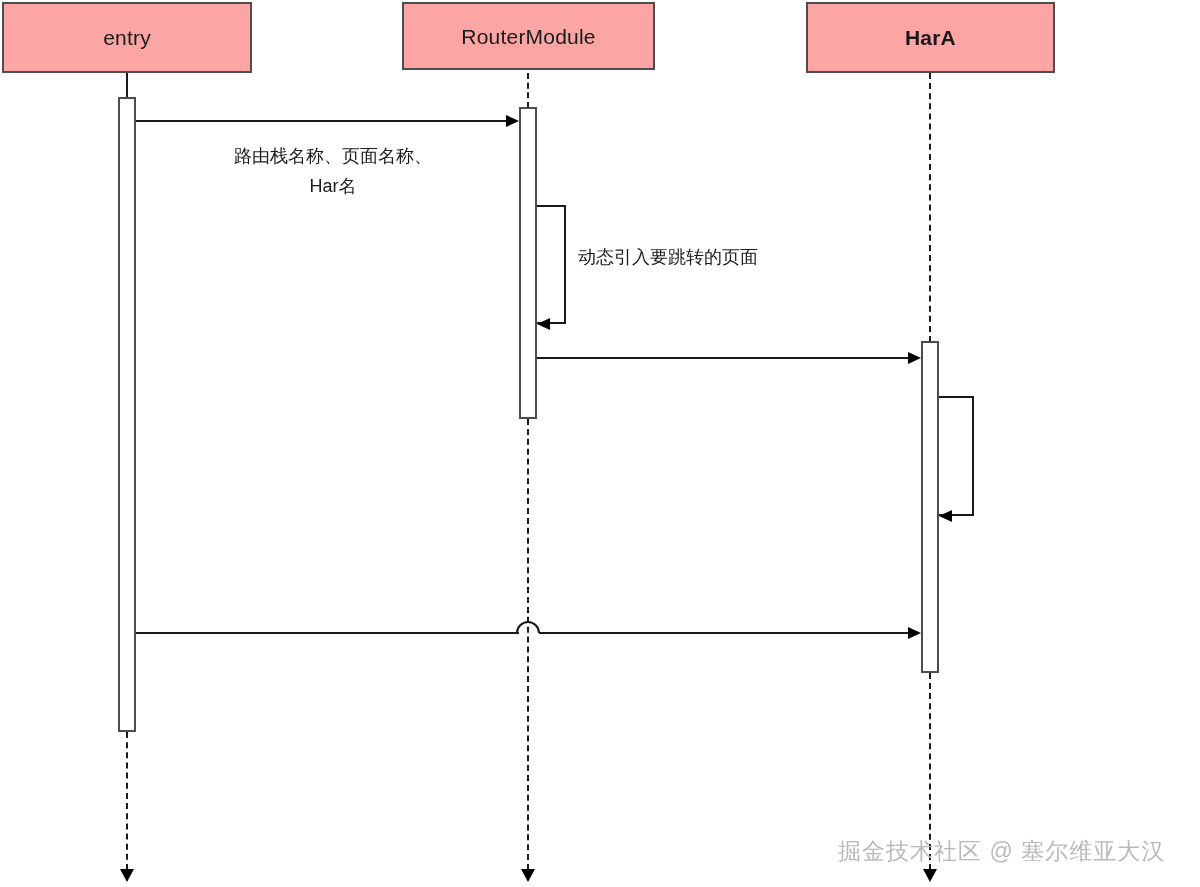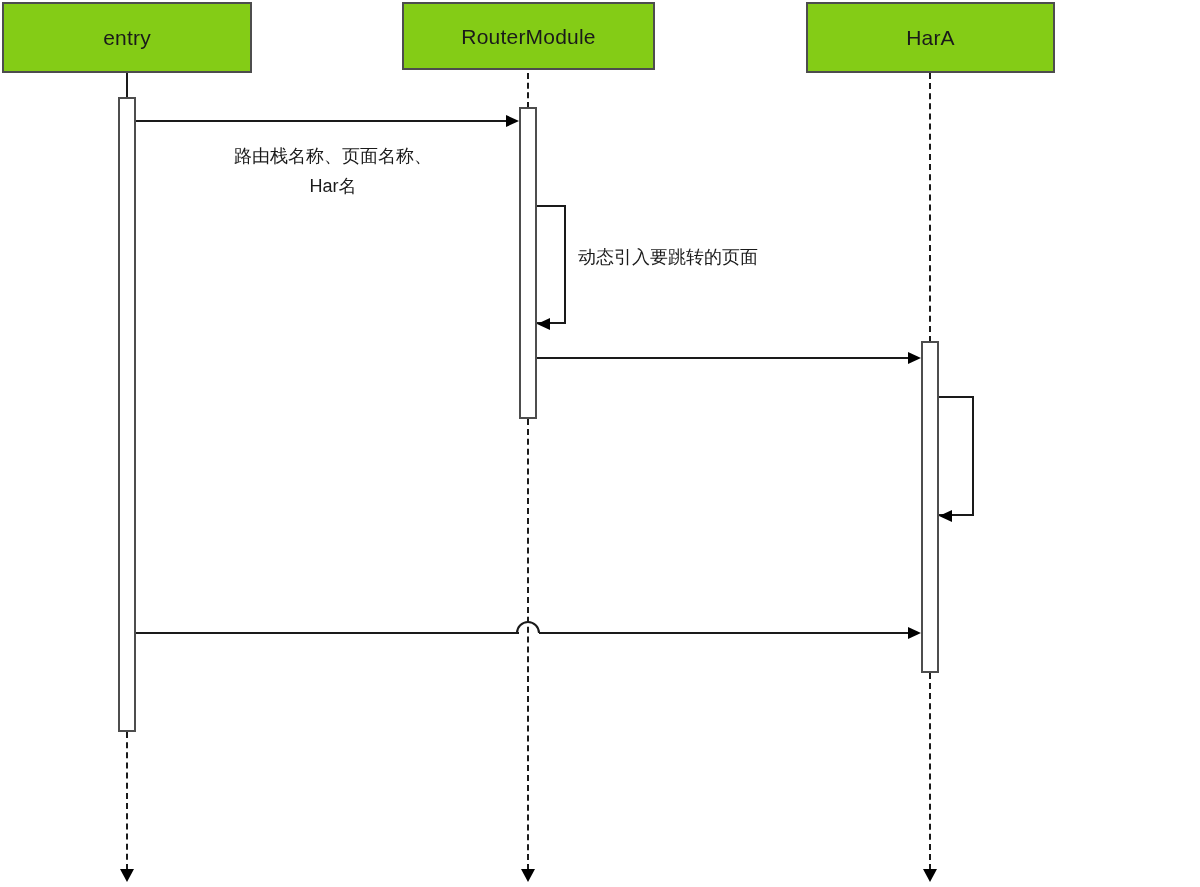--- a/index.html
+++ b/index.html
@@ -16,21 +16,21 @@
     width: 1200px;
     height: 887px;
     background: #ffffff;
     overflow: hidden;
   }
   
   .participant-box {
     position: absolute;
     box-sizing: border-box;
     border: 2px solid #4d4d4d;
-    background: #84cc16;
+    background: #fca5a5;
     display: flex;
     align-items: center;
     justify-content: center;
   }
   .participant-label {
     font-size: 21px;
     color: #1a1a1a;
     letter-spacing: 0.2px;
     line-height: 1;
     white-space: nowrap;
@@ -125,21 +125,21 @@
 <div id="canvas">
 
   <div class="participant-box" style="left:2px; top:2px; width:250px; height:71px;">
     <span class="participant-label">entry</span>
   </div>
 
   <div class="participant-box" style="left:402px; top:2px; width:253px; height:68px;">
     <span class="participant-label">RouterModule</span>
   </div>
 
-  <div class="participant-box" style="left:806px; top:2px; width:249px; height:71px;">
+  <div class="participant-box" style="left:806px; top:2px; width:249px; height:71px;font-weight:bold;">
     <span class="participant-label">HarA</span>
   </div>
 
   <div class="lifeline-solid" style="left:126px; top:73px; height:25px;"></div>
   <div class="lifeline" style="left:126px; top:732px; height:138px;"></div>
   <div class="lifeline-endcap" style="left:120px; top:869px;"></div>
 
   <div class="lifeline" style="left:527px; top:73px; height:35px;"></div>
   <div class="lifeline" style="left:527px; top:419px; height:451px;"></div>
   <div class="lifeline-endcap" style="left:521px; top:869px;"></div>
@@ -167,14 +167,15 @@
   <div class="self-loop" style="left:939px; top:396px; width:35px; height:120px;"></div>
   <div class="arrow-head-left" style="left:939px; top:510px;"></div>
 
   <div class="msg-line" style="left:136px; top:632px; width:383px;"></div>
   <svg class="line-jump" width="24" height="16" style="left:516px; top:618px;" viewBox="0 0 24 16">
     <path d="M 1 15 A 11 11 0 0 1 23 15" fill="none" stroke="#1a1a1a" stroke-width="2"></path>
   </svg>
   <div class="msg-line" style="left:539px; top:632px; width:369px;"></div>
   <div class="arrow-head-right" style="left:908px; top:627px;"></div>
 
+  <div class="watermark" style="left:838px; top:836px;">掘金技术社区 @ 塞尔维亚大汉</div>
 
 </div>
 
 </body></html>

